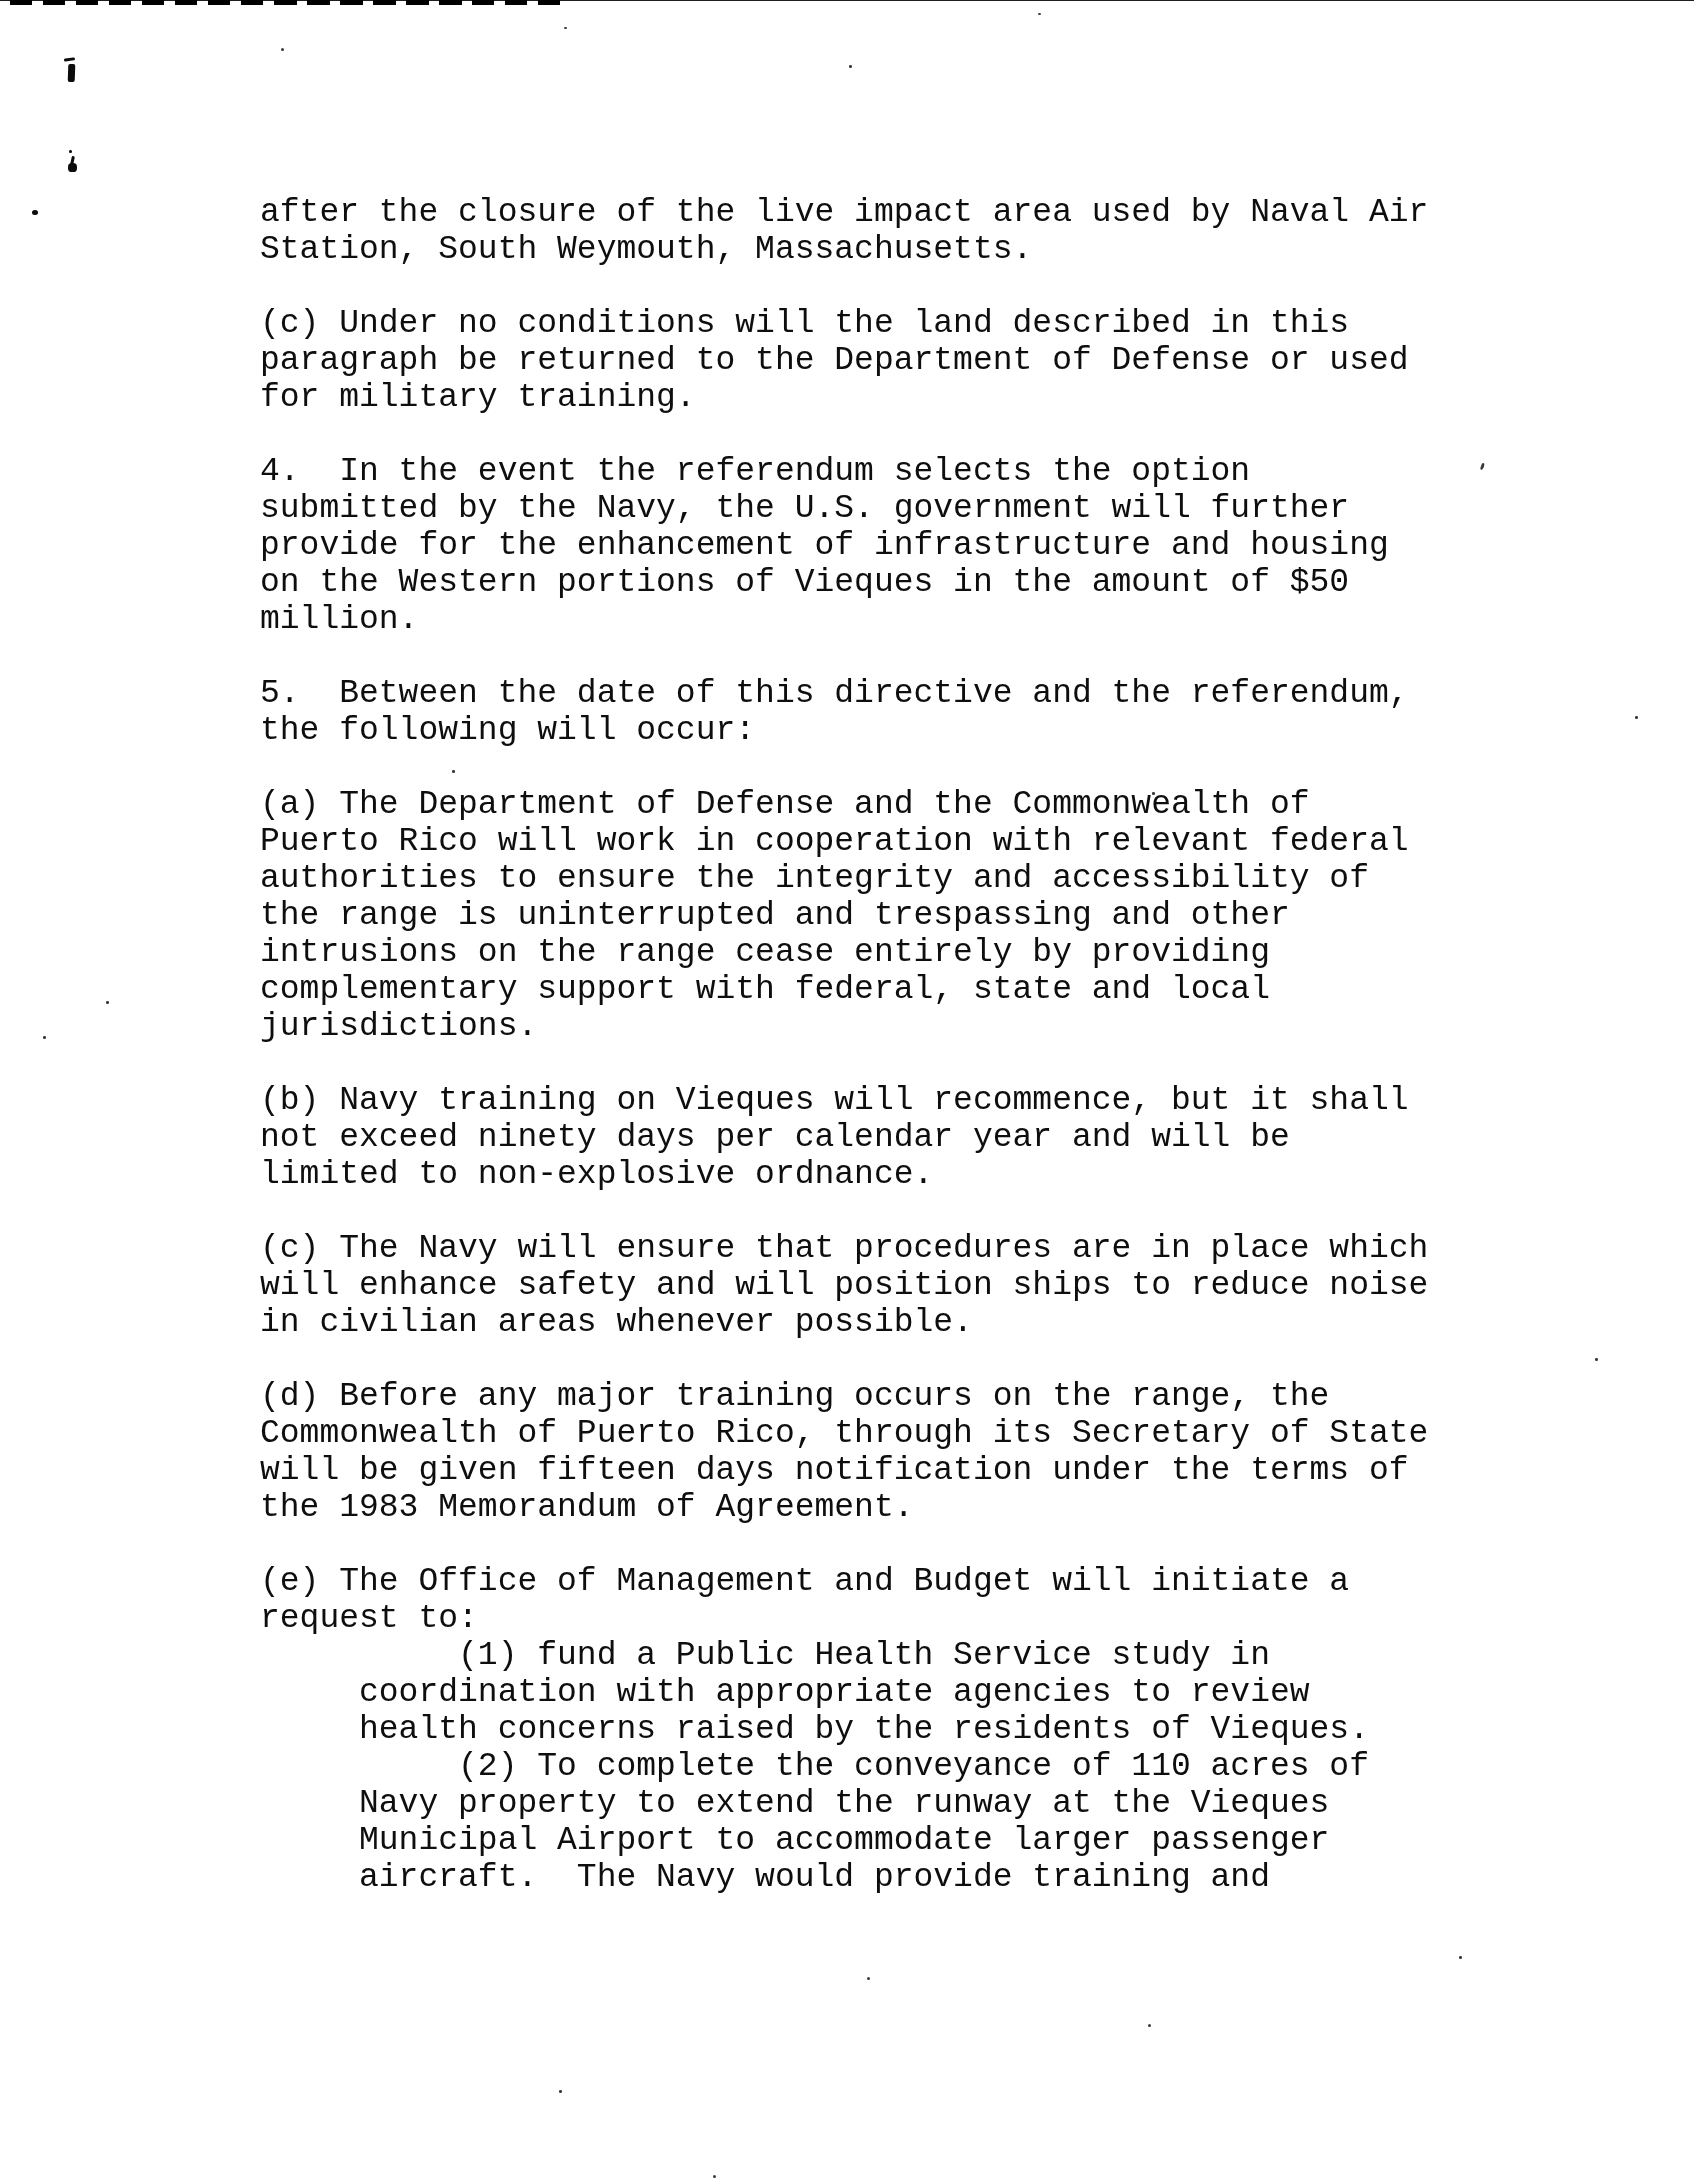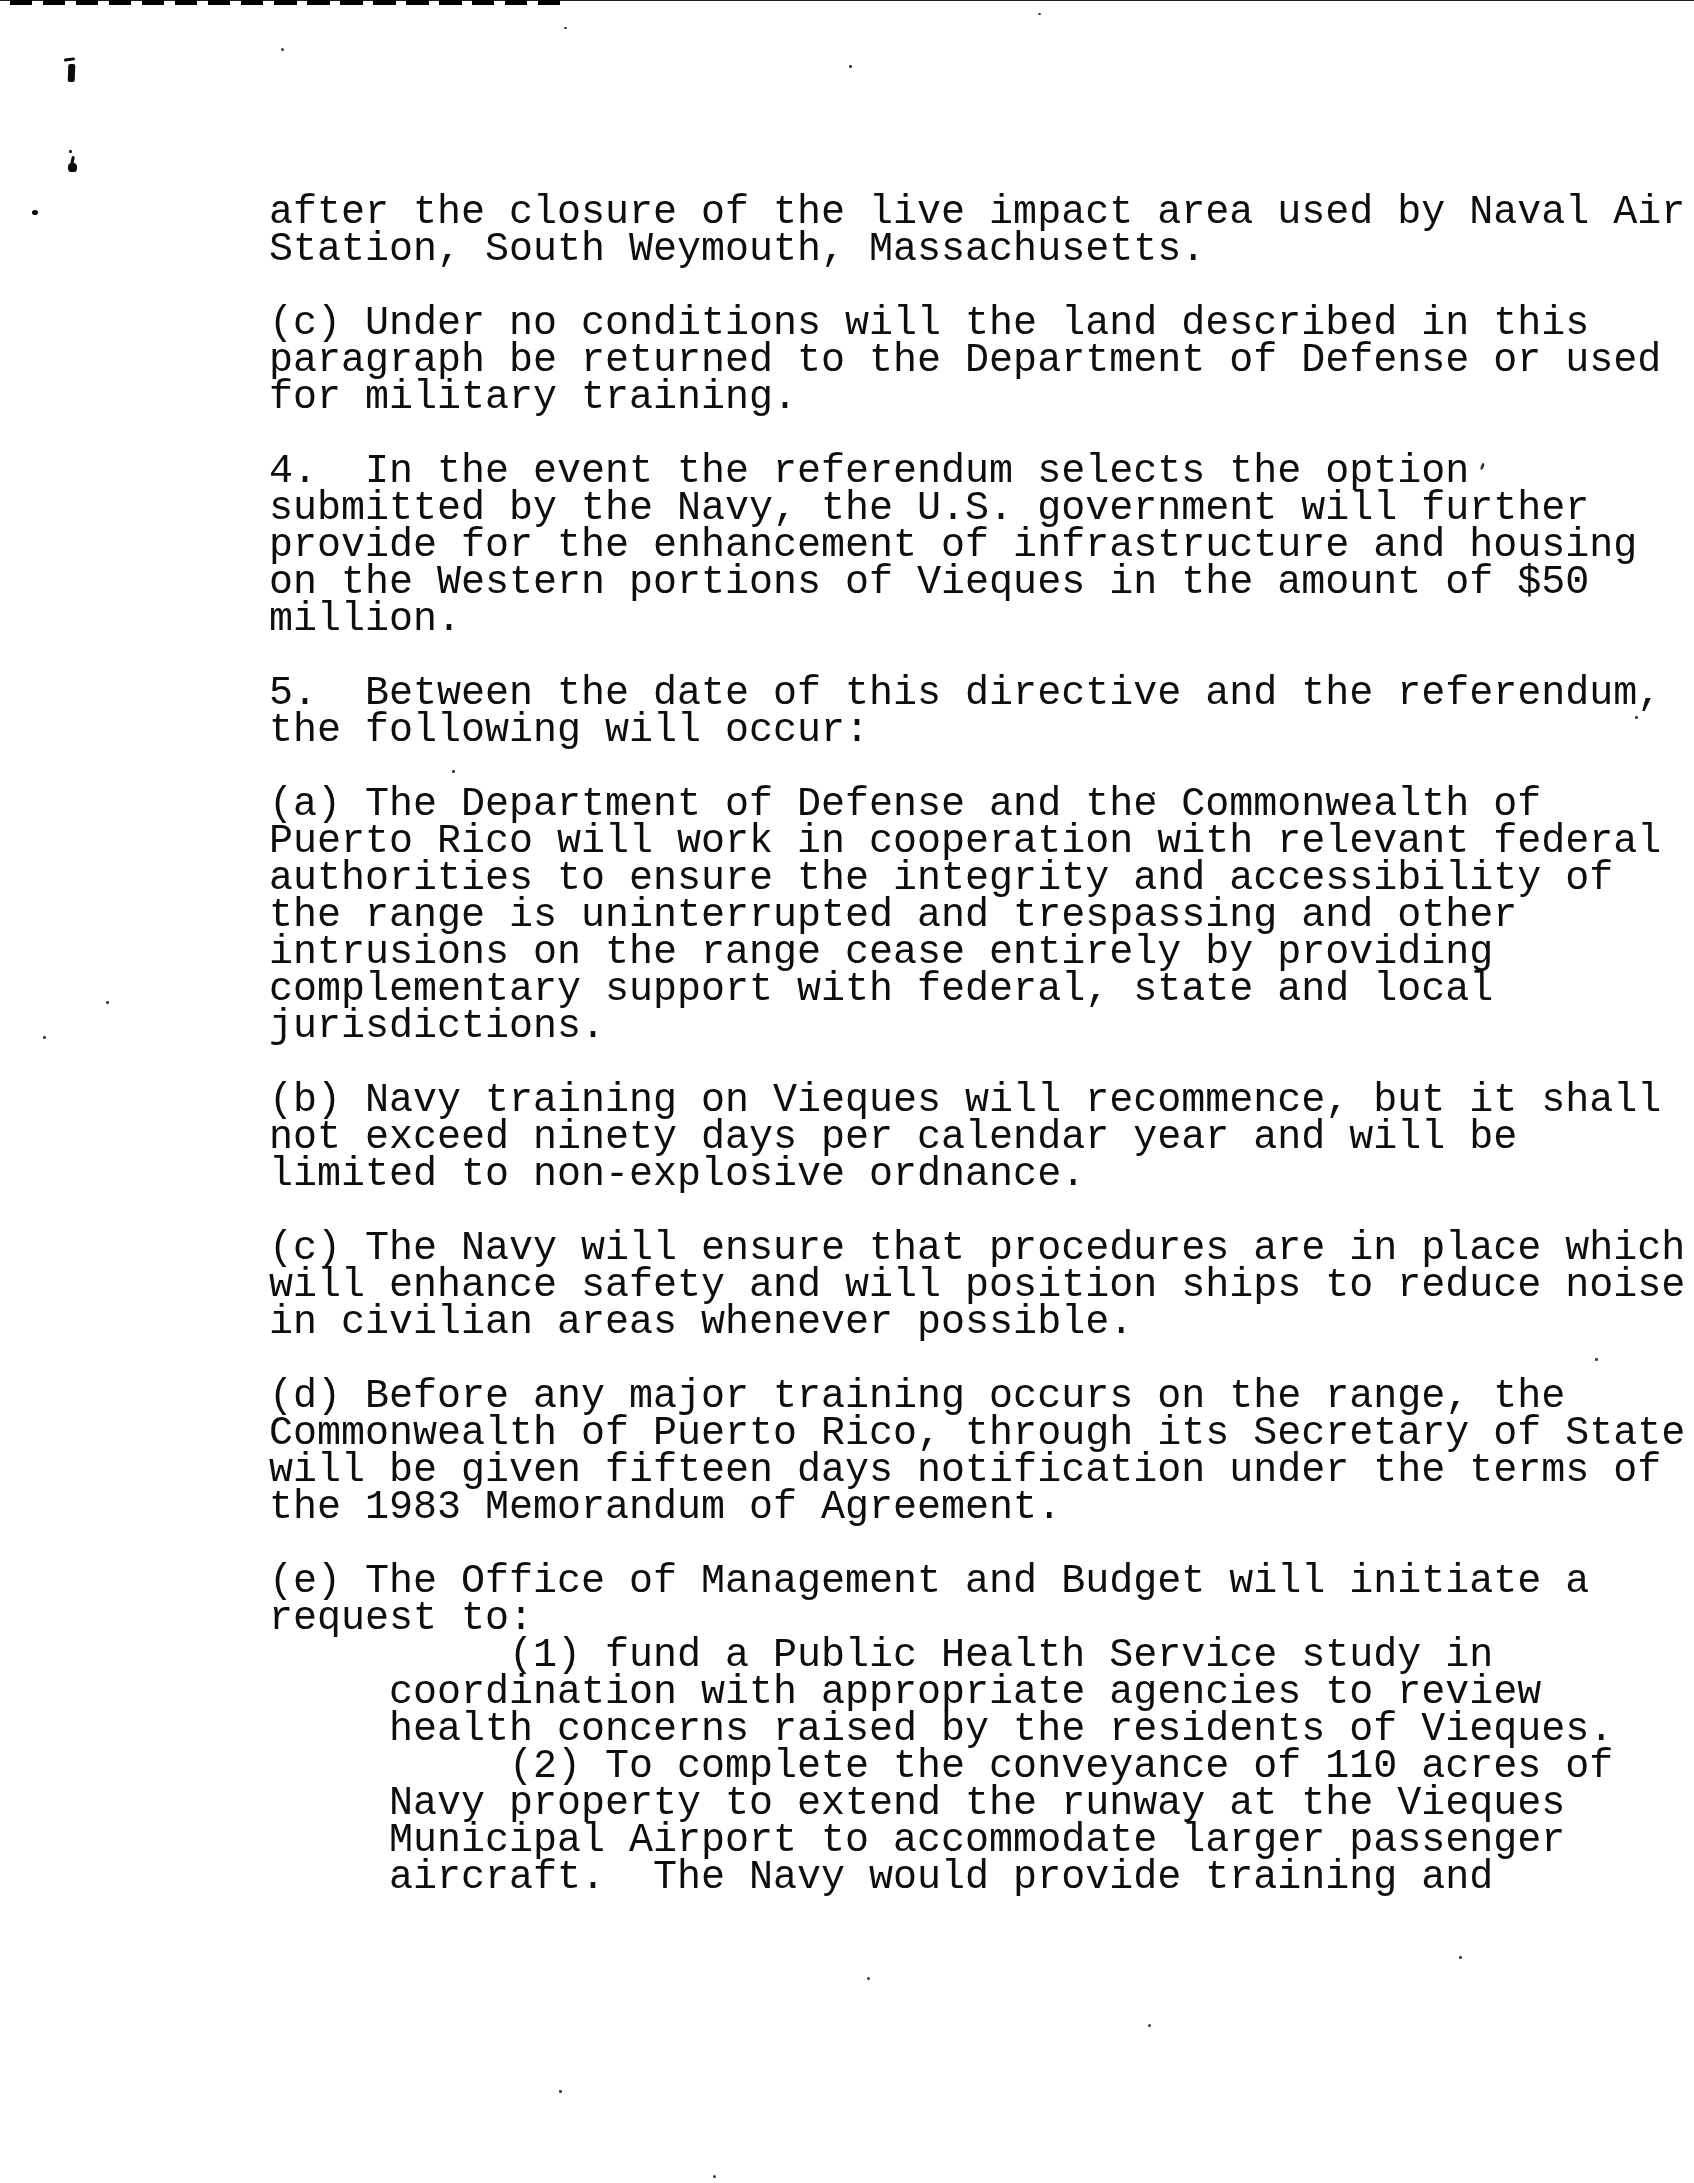--- a/index.html
+++ b/index.html
@@ -14,25 +14,25 @@
     overflow: hidden;
   }
   .page {
     position: absolute;
     inset: 0;
     background: #ffffff;
   }
   
   .doc-text {
     position: absolute;
-    left: 269px;
+    left: 260px;
     top: 194px;
     margin: 0;
     font-family: "Liberation Mono", "DejaVu Sans Mono", monospace;
-    font-size: 40px;
+    font-size: 33px;
     line-height: 37px;
     letter-spacing: 0;
     color: #0e0e0e;
     white-space: pre;
   }
   
   .top-edge-line {
     position: absolute;
     left: 0; top: 0;
     width: 1694px; height: 1.3px;

